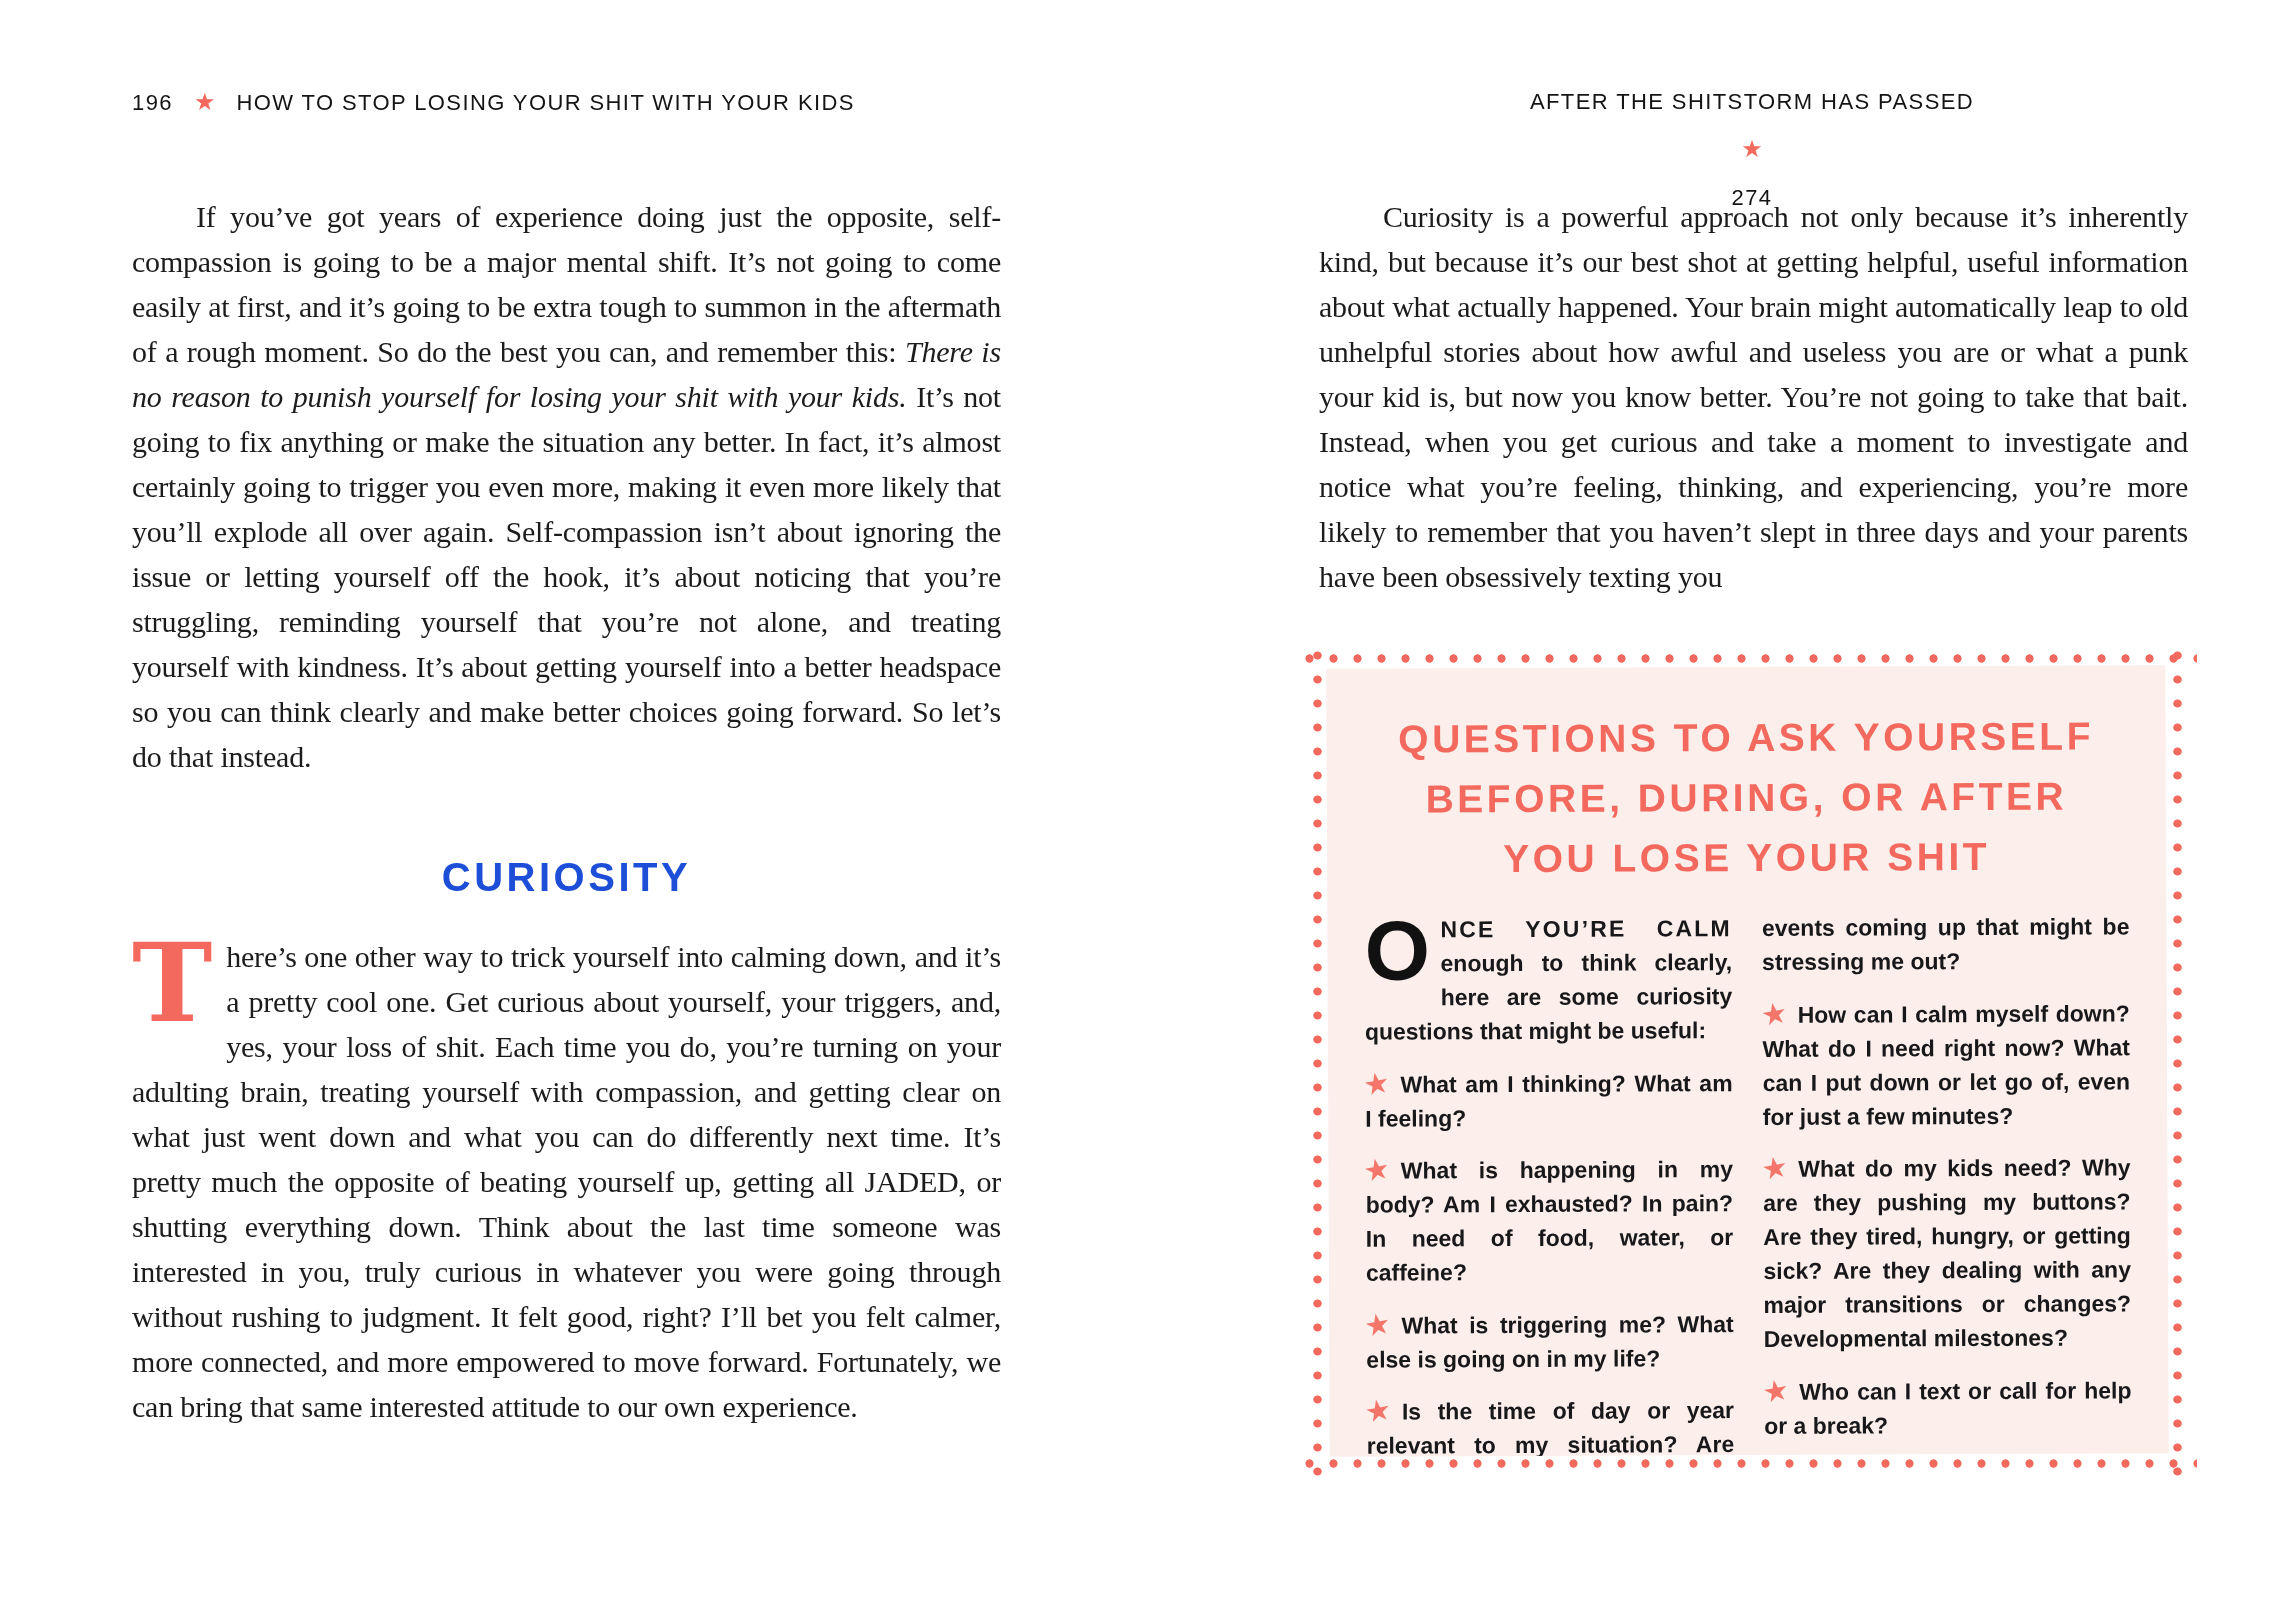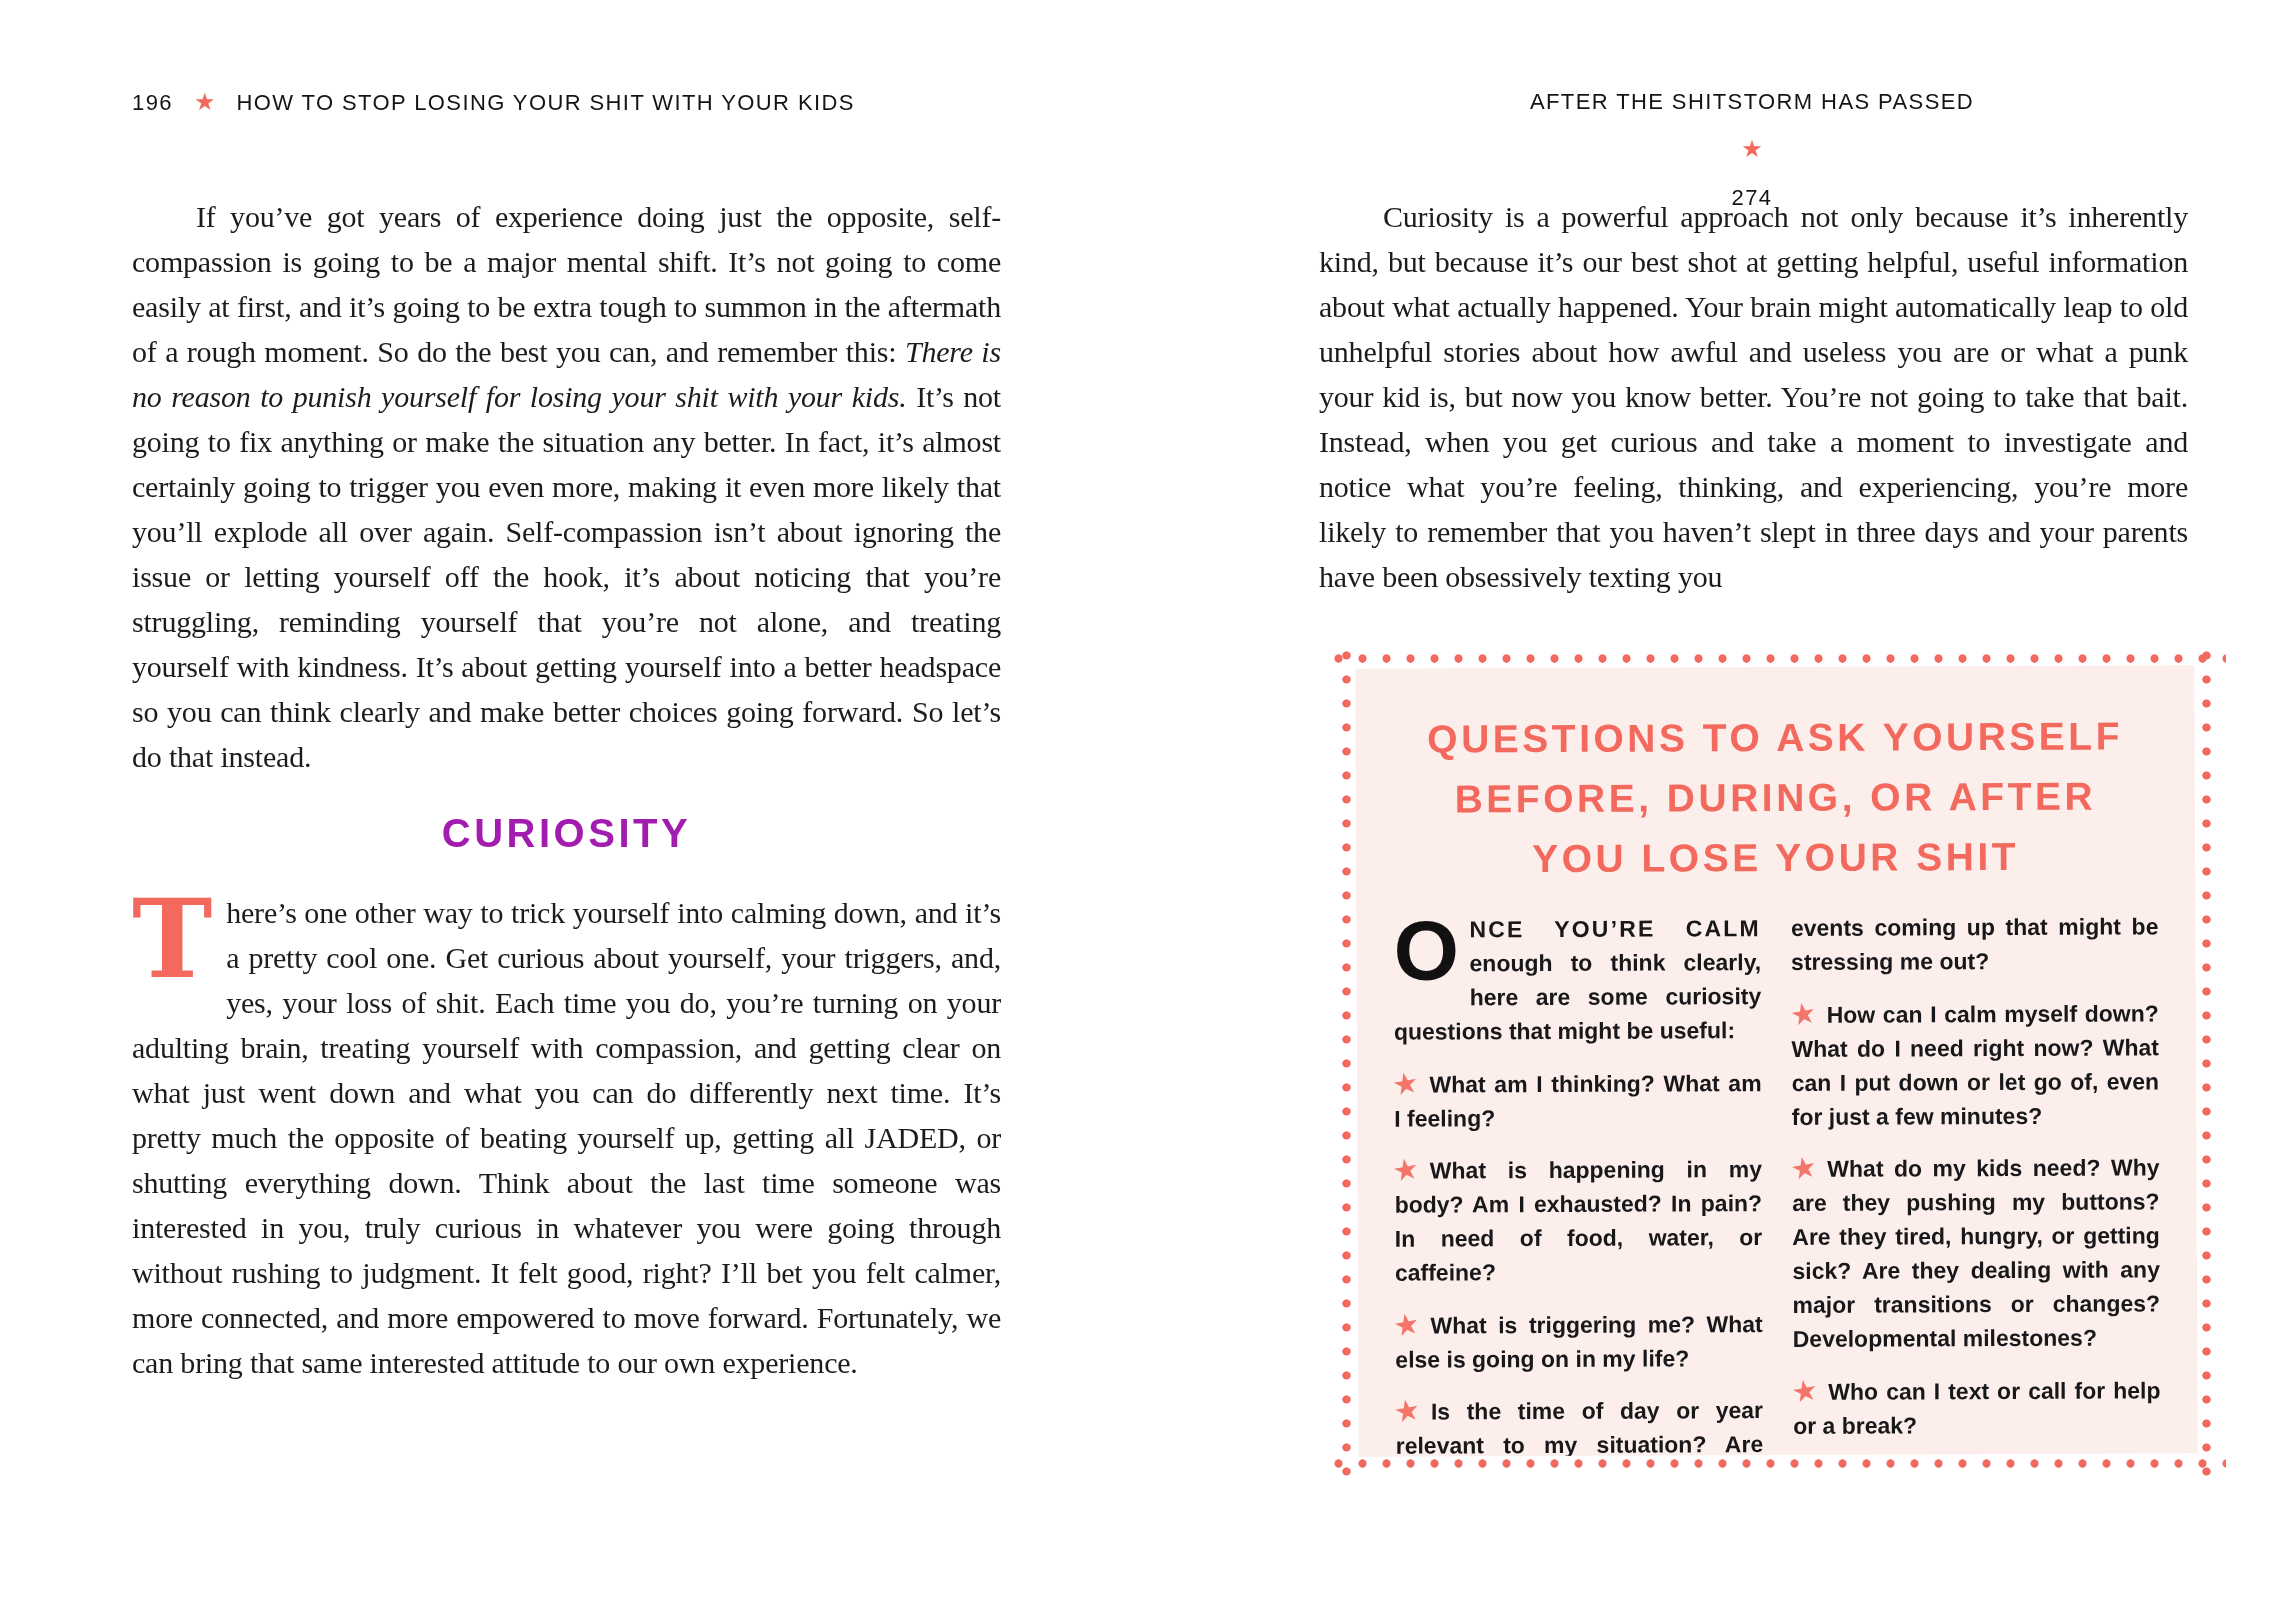--- a/index.html
+++ b/index.html
@@ -21,35 +21,35 @@
   .page-body{position:absolute;top:194px;width:869px;}
   .page-body-left{left:132px;}
   .page-body-right{left:1319px;}
   .para{
     font-size:30px;line-height:45px;text-align:justify;margin:0;
     letter-spacing:-0.2px;
   }
   .para.indent{text-indent:64px;}
   .italic{font-style:italic;}
   
-  .sect{margin-top:32px;text-align:center;color:#a21caf;font-family:"Liberation Sans", sans-serif;}
+  .sect{margin-top:76px;text-align:center;color:#1d4ed8;font-family:"Liberation Sans", sans-serif;}
   .sect-title{font-size:40px;font-weight:bold;letter-spacing:3.5px;line-height:1.1;}
   .sect-sub{font-size:30px;font-weight:bold;margin-top:12.4px;letter-spacing:0.4px;}
   .sect-wrap{margin-bottom:35px;}
   
   .dropcap-t{
     float:left;color:#f3695e;font-family:"DejaVu Serif", serif;font-weight:bold;
     font-size:108px;line-height:0.82;margin:5.3px 14px 0 0;
   }
   .dropcap-o{
     float:left;color:#111;font-family:"Liberation Sans", sans-serif;font-weight:bold;
     font-size:84px;line-height:0.74;margin:7px 10.6px 0 0;
   }
   
-  .qbox{position:absolute;left:1341px;top:653px;width:871px;height:816px;}
+  .qbox{position:absolute;left:1312px;top:653px;width:871px;height:816px;}
   .dots{position:absolute;background-repeat:repeat;}
   .dots-h{left:-14px;right:-14px;height:10.6px;
     background-image:radial-gradient(circle 4px at 11.5px 5.3px,#f3695e 3.7px,rgba(0,0,0,0) 4.4px);
     background-size:24px 10.6px;background-repeat:repeat-x;}
   .dots-v{top:-8.8px;bottom:-8.8px;width:10.6px;
     background-image:radial-gradient(circle 4px at 5.3px 11.5px,#f3695e 3.7px,rgba(0,0,0,0) 4.4px);
     background-size:10.6px 24px;background-repeat:repeat-y;}
   .dots-top{top:0;}
   .dots-bottom{bottom:0;}
   .dots-left{left:0;}

